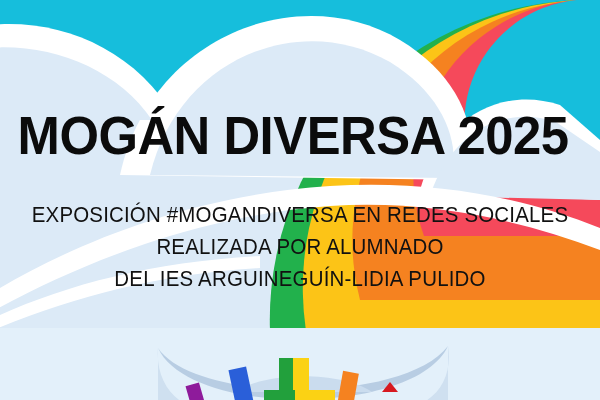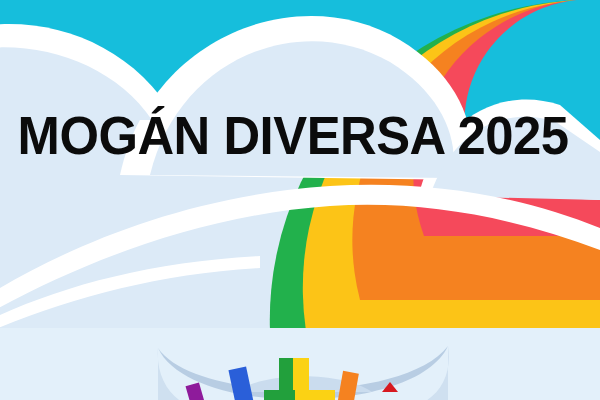--- a/index.html
+++ b/index.html
@@ -127,14 +127,19 @@
       <rect x="295" y="390" width="40" height="14" fill="#fbd214"></rect>
       <rect x="340" y="372" width="16" height="34" fill="#f58220" transform="rotate(10 348 389)"></rect>
       <path d="M382,392 L390,382 L398,392 Z" fill="#d71920"></path>
     </g>
   </svg>
 
   <div id="title-block">
     <h1 id="poster-title">MOGÁN DIVERSA 2025</h1>
   </div>
 
+  <div id="subtitle-block">
+    <p class="subtitle-line">EXPOSICIÓN  #MOGANDIVERSA EN REDES SOCIALES</p>
+    <p class="subtitle-line">REALIZADA POR  ALUMNADO</p>
+    <p class="subtitle-line">DEL IES ARGUINEGUÍN-LIDIA PULIDO</p>
+  </div>
 
 </div>
 
 </body></html>

